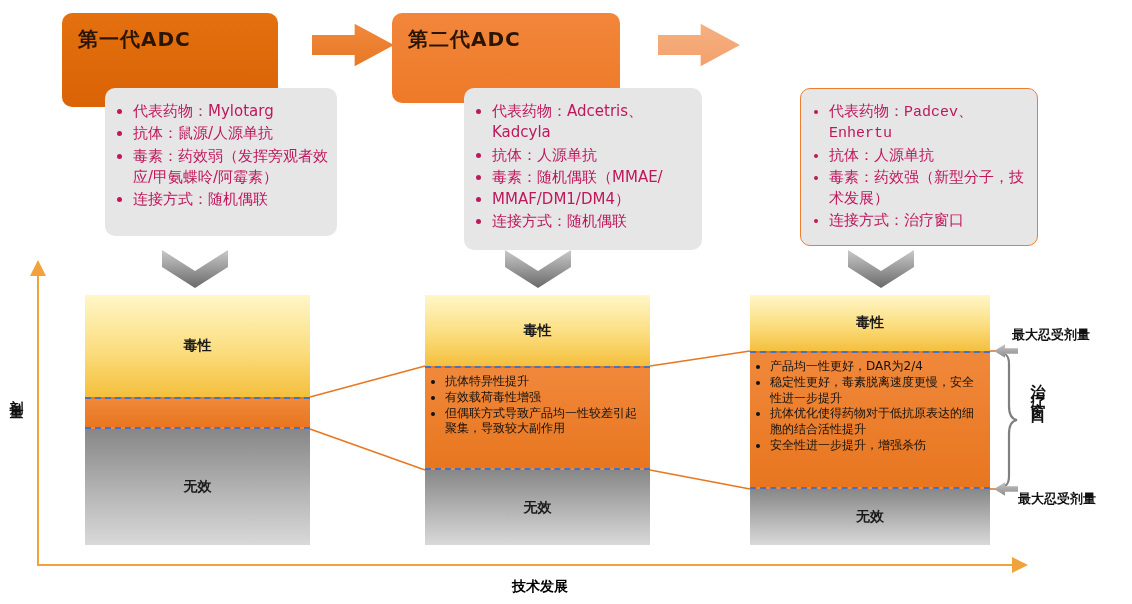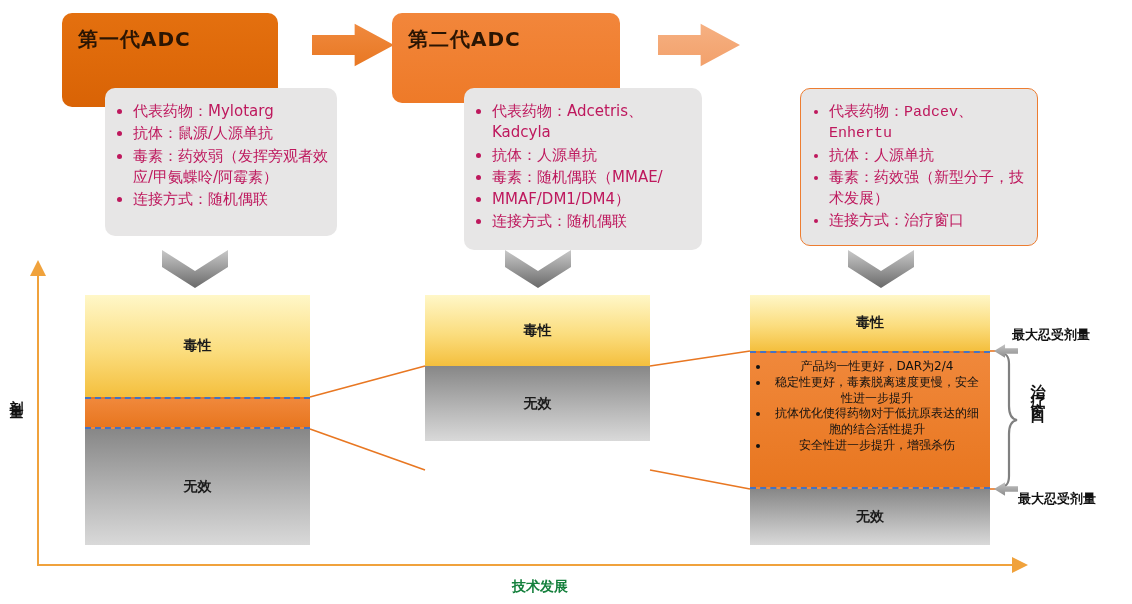--- a/index.html
+++ b/index.html
@@ -45,28 +45,28 @@
   .seg.yellow { background:linear-gradient(180deg,#FFF7C8 0%,#FBDD7E 55%,#F4BF3D 100%);
     display:flex; align-items:center; justify-content:center; }
   .seg.orange { background:linear-gradient(180deg,#F0883B,#E8761F);
     border-top:2px dashed #4472C4; border-bottom:2px dashed #4472C4; }
   .seg.gray { background:linear-gradient(180deg,#878787 0%,#B9B9B9 60%,#D9D9D9 100%);
     display:flex; align-items:center; justify-content:center; }
   .b1 .yellow{height:102px} .b1 .orange{height:32px}  .b1 .gray{height:116px}
   .b2 .yellow{height:71px}  .b2 .orange{height:104px} .b2 .gray{height:75px}
   .b3 .yellow{height:56px}  .b3 .orange{height:138px} .b3 .gray{height:56px}
   .seg-label { font-size:14px; font-weight:bold; color:#1a1a1a; }
-  .notes { list-style:disc outside; padding:6px 6px 4px 20px;text-align:center; }
+  .notes { list-style:disc outside; padding:6px 6px 4px 20px; }
   .notes li { font-size:12px; line-height:1.32; color:#111; }
 
   
   .y-label { position:absolute; left:8px; top:388px; writing-mode:vertical-rl;
     font-size:14px; font-weight:bold; letter-spacing:6px; color:#111; }
   .x-label { position:absolute; left:470px; top:578px; width:140px; text-align:center;
-    font-size:14px; font-weight:bold; color:#15803d; }
+    font-size:14px; font-weight:bold; color:#000000; }
 
   
   .anno { position:absolute; font-size:13px; font-weight:bold; color:#111; white-space:nowrap; }
   .anno-max { left:1000px; top:326px;margin-left:12px; }
   .anno-min { left:1018px; top:490px; }
   .anno-window { position:absolute; left:1028px; top:372px; writing-mode:vertical-rl;
     font-size:15px; font-weight:bold; letter-spacing:9px; color:#111; }
   .left-arrow { position:absolute; width:24px; height:14px;
     clip-path:polygon(100% 30%, 46% 30%, 46% 2%, 0 50%, 46% 98%, 46% 70%, 100% 70%);
     background:linear-gradient(180deg,#C4C4C4,#8C8C8C); }
@@ -126,20 +126,27 @@
     <div class="seg orange"></div>
     <div class="seg gray">
       <span class="seg-label">无效</span>
     </div>
   </div>
 
   <div class="bar b2">
     <div class="seg yellow">
       <span class="seg-label">毒性</span>
     </div>
+    <div class="seg orange">
+      <ul class="notes">
+        <li>抗体特异性提升</li>
+        <li>有效载荷毒性增强</li>
+        <li>但偶联方式导致产品均一性较差引起聚集，导致较大副作用</li>
+      </ul>
+    </div>
     <div class="seg gray">
       <span class="seg-label">无效</span>
     </div>
   </div>
 
   <div class="bar b3">
     <div class="seg yellow">
       <span class="seg-label">毒性</span>
     </div>
     <div class="seg orange">

